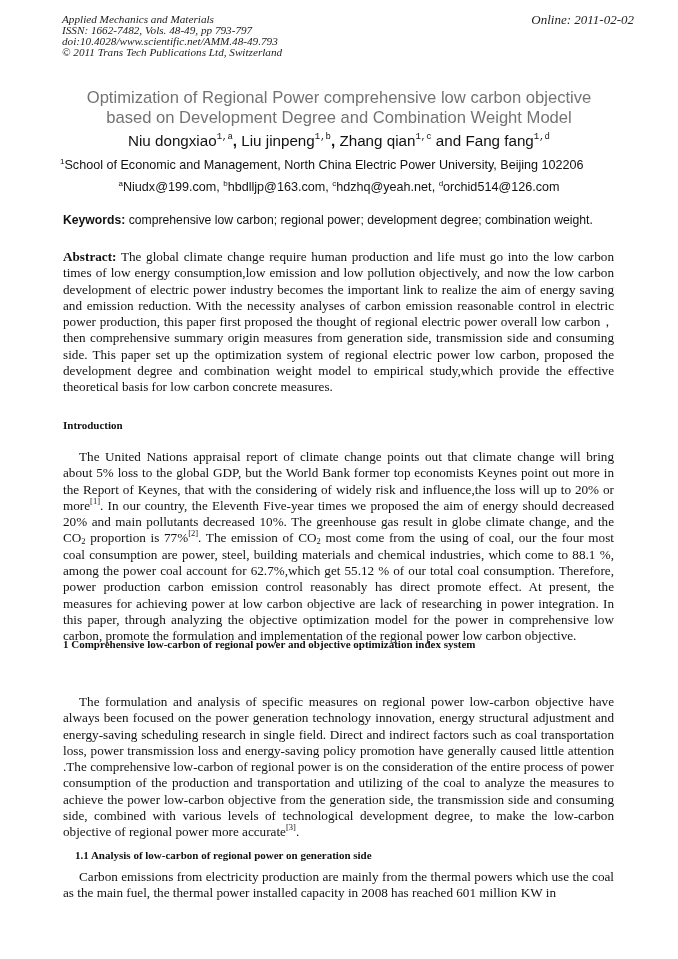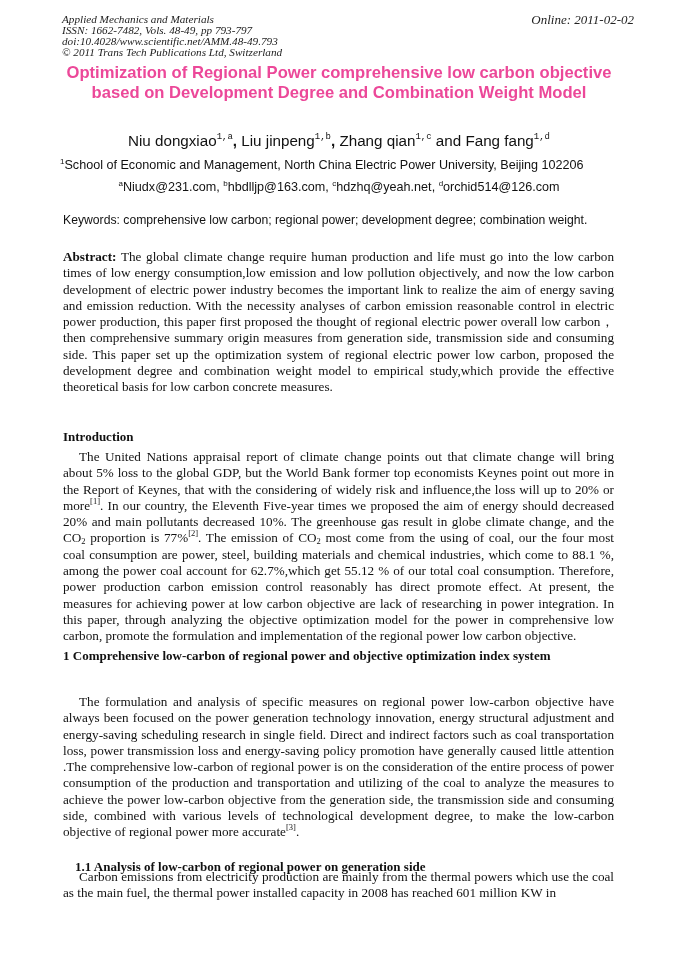--- a/index.html
+++ b/index.html
@@ -1,35 +1,35 @@
 <!DOCTYPE html>
 <html><head>
 <meta charset="utf-8">
 <style>
   html, body { margin: 0; padding: 0; background: #ffffff; }
   body { width: 678px; height: 959px; position: relative; overflow: hidden; color: #111; }
   .page { position: absolute; left: 0; top: 0; width: 678px; height: 959px; padding-left: 19px; }
   .hdr { position: absolute; left: 62px; top: 14px; font-family: "Liberation Serif", serif; font-style: italic; font-size: 11.2px; line-height: 11px; color: #222; }
   .hdr div { white-space: nowrap; }
   .online { position: absolute; right: 63px; top: 14px; font-family: "Liberation Serif", serif; font-style: italic; font-size: 13px; line-height: 11px; color: #222; }
-  .title { position: absolute; left: 40px; width: 598px; top: 63px; text-align: center; font-family: "Liberation Sans", sans-serif; font-weight: bold; font-size: 16.6px; line-height: 20px; color: #ec4899; }
+  .title { position: absolute; left: 40px; width: 598px; top: 88px; text-align: center; font-family: "Liberation Sans", sans-serif; font-weight: normal; font-size: 16.6px; line-height: 20px; color: #737373; }
   .authors { position: absolute; left: 40px; width: 598px; top: 132px; text-align: center; font-family: "Liberation Sans", sans-serif; font-size: 15.2px; line-height: 18px; }
   .authors sup { font-size: 9px; vertical-align: 7px; line-height: 0; font-family: Liberation Mono, monospace; }
   .affil { position: absolute; left: 60px; top: 158px; font-family: "Liberation Sans", sans-serif; font-size: 12.6px; line-height: 15px; white-space: nowrap; }
   .affil sup { font-size: 8px; vertical-align: 5px; line-height: 0; }
   .emails { position: absolute; left: 40px; width: 598px; top: 180px; text-align: center; font-family: "Liberation Sans", sans-serif; font-size: 12.6px; line-height: 15px; }
   .emails sup { font-size: 8px; vertical-align: 5px; line-height: 0; }
   .keywords { position: absolute; left: 63px; width: 560px; top: 213px; font-family: "Liberation Sans", sans-serif; font-size: 12.2px; line-height: 15px; white-space: nowrap; }
-  .keywords b { font-weight: normal; }
+  .keywords b { font-weight: bold; }
   .body-text { position: absolute; left: 63px; width: 551px; font-family: "Liberation Serif", serif; font-size: 13.2px; line-height: 16.3px; text-align: justify; color: #111; }
   .body-text p { margin: 0; }
   .indent { text-indent: 16px; }
   .abstract { top: 249px; }
   .abstract b { font-weight: bold; }
-  .sec-head { position: absolute; left: 63px; font-family: "Liberation Serif", serif; font-weight: bold; font-size: 13px; line-height: 16px; white-space: nowrap; margin-top: 12px; }
+  .sec-head { position: absolute; left: 63px; font-family: "Liberation Serif", serif; font-weight: bold; font-size: 11px; line-height: 16px; white-space: nowrap; }
   .intro-head { top: 417px; }
   .intro { top: 441px; margin-top: 8px; }
   .s1-head { top: 636px; text-align: center; }
   .s1 { top: 694px; }
   .s11-head { top: 847px; left: 75px; }
   .s11 { top: 869px; }
   sup.ref { font-size: 8.5px; vertical-align: 6px; line-height: 0; }
   sub.s { font-size: 8.5px; vertical-align: -2px; line-height: 0; }
 </style>
 </head>
@@ -52,21 +52,21 @@
 
   <div class="authors">
     <span>Niu dongxiao</span><sup>1,a</sup><b>, </b><span>Liu jinpeng</span><sup>1,b</sup><b>, </b><span>Zhang qian</span><sup>1,c</sup><span> and </span><span>Fang fang</span><sup>1,d</sup>
   </div>
 
   <div class="affil">
     <sup>1</sup><span>School of Economic and Management, North China Electric Power University, Beijing 102206</span>
   </div>
 
   <div class="emails">
-    <sup>a</sup><span>Niudx@231.com</span><span>, </span><sup>b</sup><span>hbdlljp@163.com</span><span>, </span><sup>c</sup><span>hdzhq@yeah.net</span><span>, </span><sup>d</sup><span>orchid514@126.com</span>
+    <sup>a</sup><span>Niudx@199.com</span><span>, </span><sup>b</sup><span>hbdlljp@163.com</span><span>, </span><sup>c</sup><span>hdzhq@yeah.net</span><span>, </span><sup>d</sup><span>orchid514@126.com</span>
   </div>
 
   <div class="keywords">
     <b>Keywords:</b><span> comprehensive low carbon; regional power; development degree; combination weight.</span>
   </div>
 
   <div class="body-text abstract">
     <p><b>Abstract:</b><span> The global climate change require human production and life must go into the low carbon times of low energy consumption,low emission and low pollution objectively, and now the low carbon development of electric power industry becomes the important link to realize the aim of energy saving and emission reduction. With the necessity analyses of carbon emission reasonable control in electric power production, this paper first proposed the thought of regional electric power overall low carbon， then comprehensive summary origin measures from generation side, transmission side and consuming side. This paper set up the optimization system of regional electric power low carbon, proposed the development degree and combination weight model to empirical study,which provide the effective theoretical basis for low carbon concrete measures.</span></p>
   </div>
 

